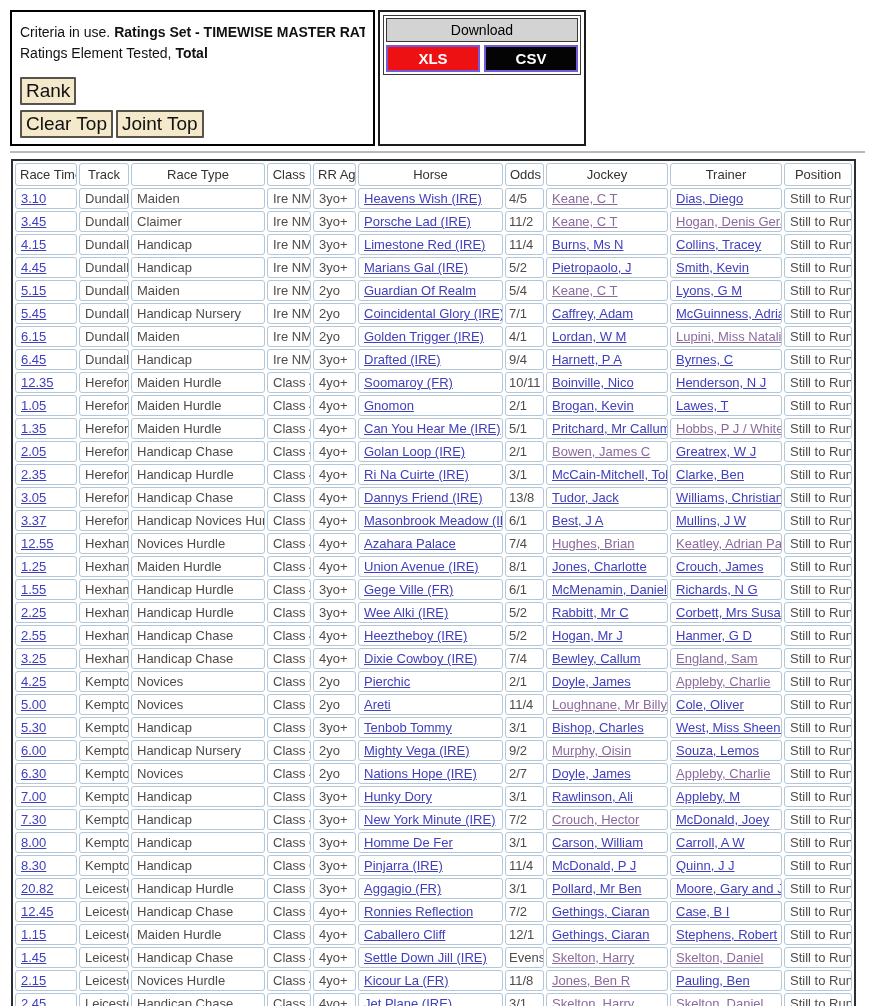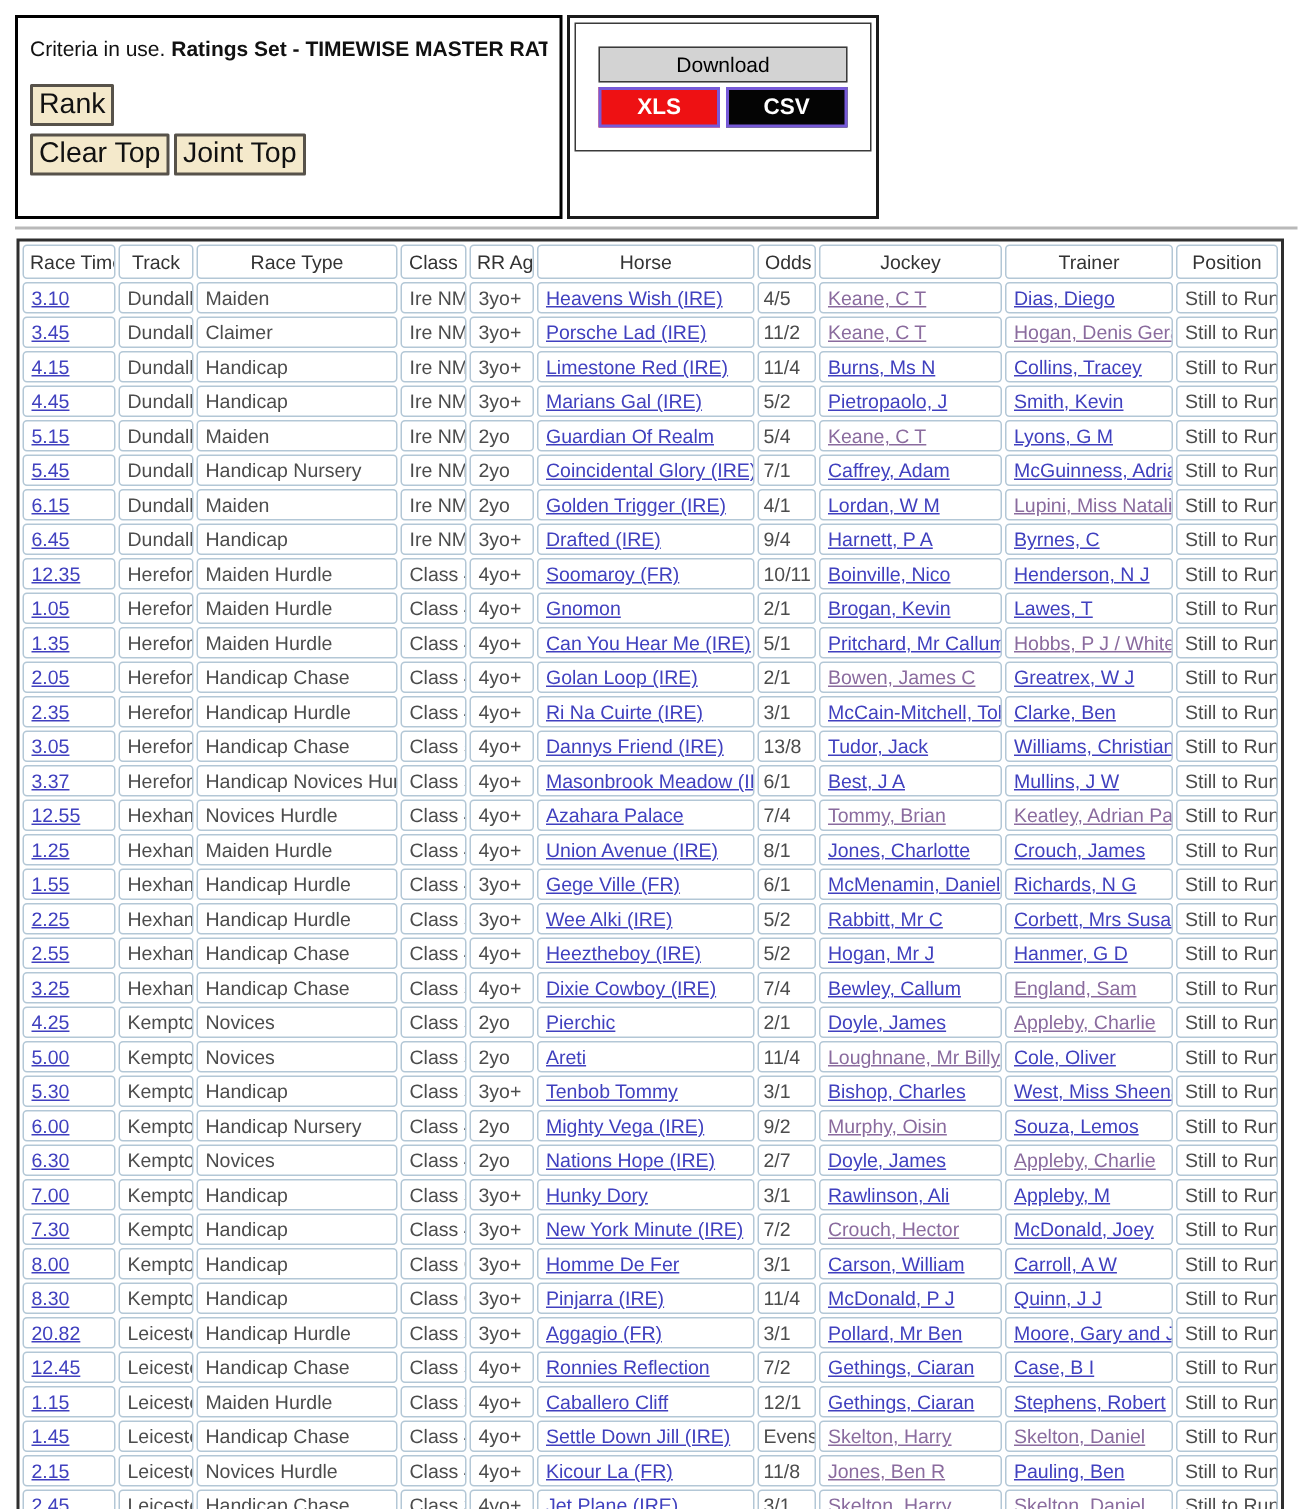--- a/index.html
+++ b/index.html
@@ -34,21 +34,21 @@
   }
   .rank-row { margin-top: 13px; }
   .top-btn-row { margin-top: 5px; display: flex; gap: 3px; align-items: flex-end; }
   .download-box {
     width: 208px; height: 136px;
     border: 2px solid #1b1b1b;
     margin-left: 3px;
     padding: 3px;
     background: #fff;
   }
-  .download-inner { border: 1px solid #3a3a3a; padding: 15px; }
+  .download-inner { border: 1px solid #3a3a3a; padding: 2px; }
   .download-header {
     background: var(--dl-header-bg, #d3d3d3);
     border: 1px solid #3a3a3a;
     text-align: center;
     font-size: 14px; color: #000;
     padding: 3px 0;
   }
   .download-buttons { display: flex; gap: 4px; margin-top: 3px; }
   .dl-btn {
     flex: 1; text-align: center;
@@ -94,20 +94,21 @@
   td.c-odds { padding: 2px 3px; }
   a.lk { color: var(--link-blue, #4040bf); text-decoration: underline; }
   a.lk.v { color: var(--link-visited, #8a6b9e); }
 </style>
 </head>
 <body>
 
 <div class="top-row">
   <div class="criteria-box">
     <div class="criteria-line"><span>Criteria in use. </span><b>Ratings Set - TIMEWISE MASTER RATINGS</b></div>
+    <div class="criteria-line"><span>Ratings Element Tested, </span><b>Total</b></div>
     <div class="rank-row">
       <button class="btn-beige">Rank</button>
     </div>
     <div class="top-btn-row">
       <button class="btn-beige">Clear Top</button>
       <button class="btn-beige">Joint Top</button>
     </div>
   </div>
   <div class="download-box">
     <div class="download-inner">
@@ -331,21 +332,21 @@
         <td class="c-pos">Still to Run</td>
       </tr>
       <tr>
         <td class="c-time"><a href="#" class="lk">12.55</a></td>
         <td class="c-track">Hexham</td>
         <td class="c-type">Novices Hurdle</td>
         <td class="c-class">Class 4</td>
         <td class="c-age">4yo+</td>
         <td class="c-horse"><a href="#" class="lk">Azahara Palace</a></td>
         <td class="c-odds">7/4</td>
-        <td class="c-jockey"><a href="#" class="lk v">Tommy, Brian</a></td>
+        <td class="c-jockey"><a href="#" class="lk v">Hughes, Brian</a></td>
         <td class="c-trainer"><a href="#" class="lk v">Keatley, Adrian Paul</a></td>
         <td class="c-pos">Still to Run</td>
       </tr>
       <tr>
         <td class="c-time"><a href="#" class="lk">1.25</a></td>
         <td class="c-track">Hexham</td>
         <td class="c-type">Maiden Hurdle</td>
         <td class="c-class">Class 4</td>
         <td class="c-age">4yo+</td>
         <td class="c-horse"><a href="#" class="lk">Union Avenue (IRE)</a></td>

